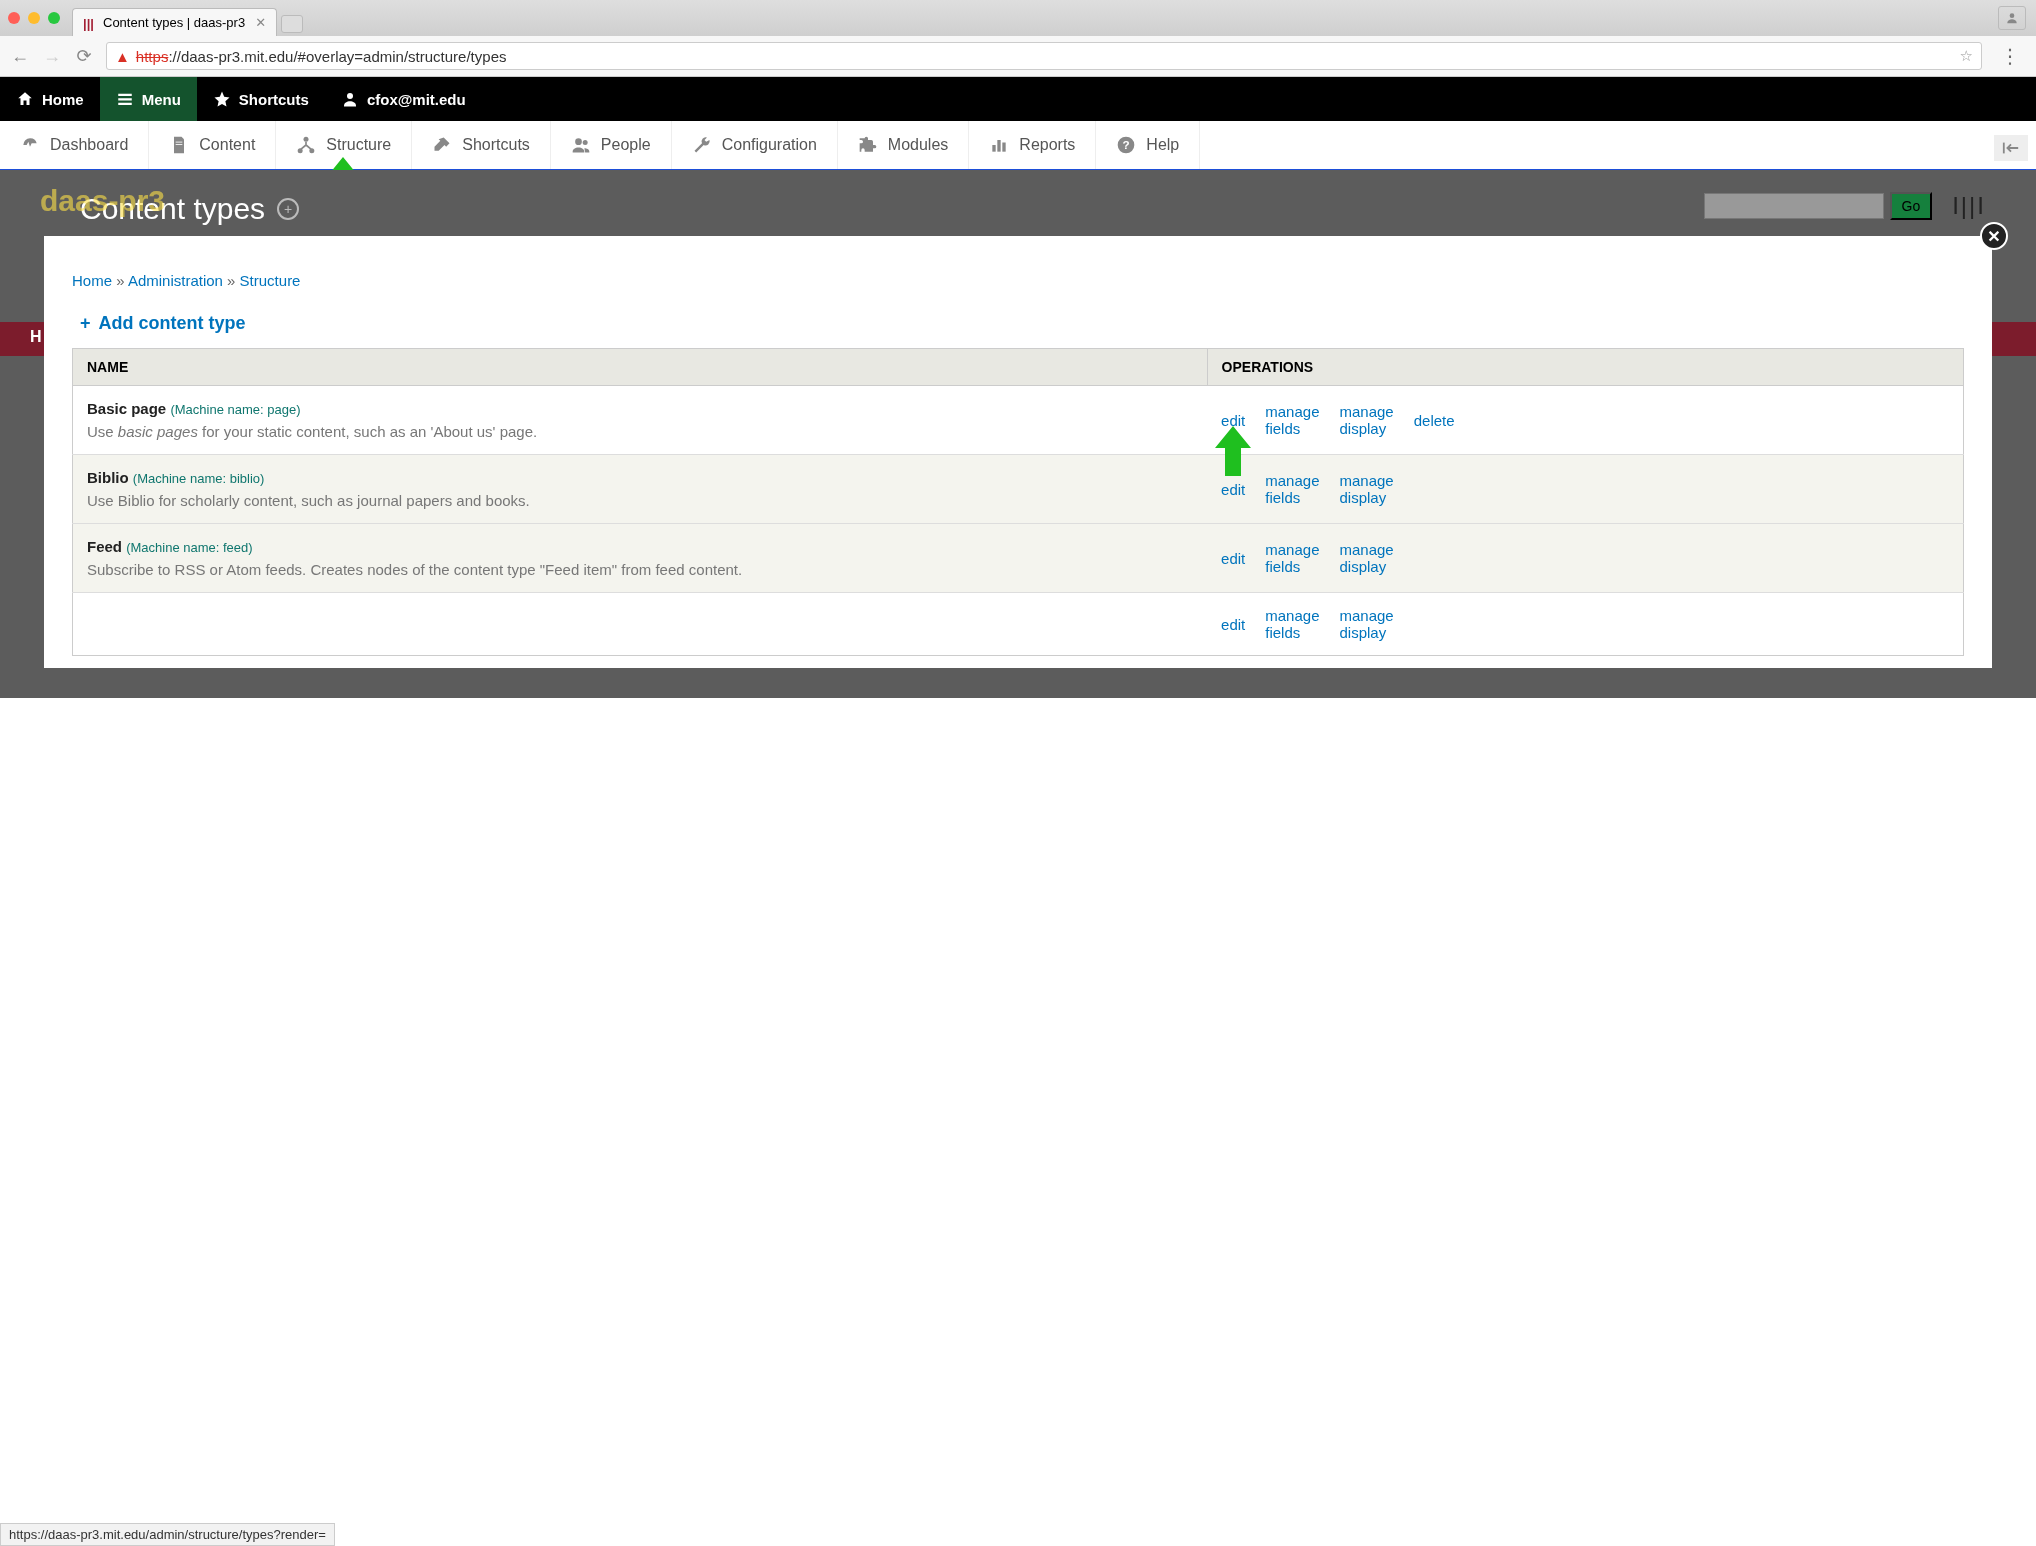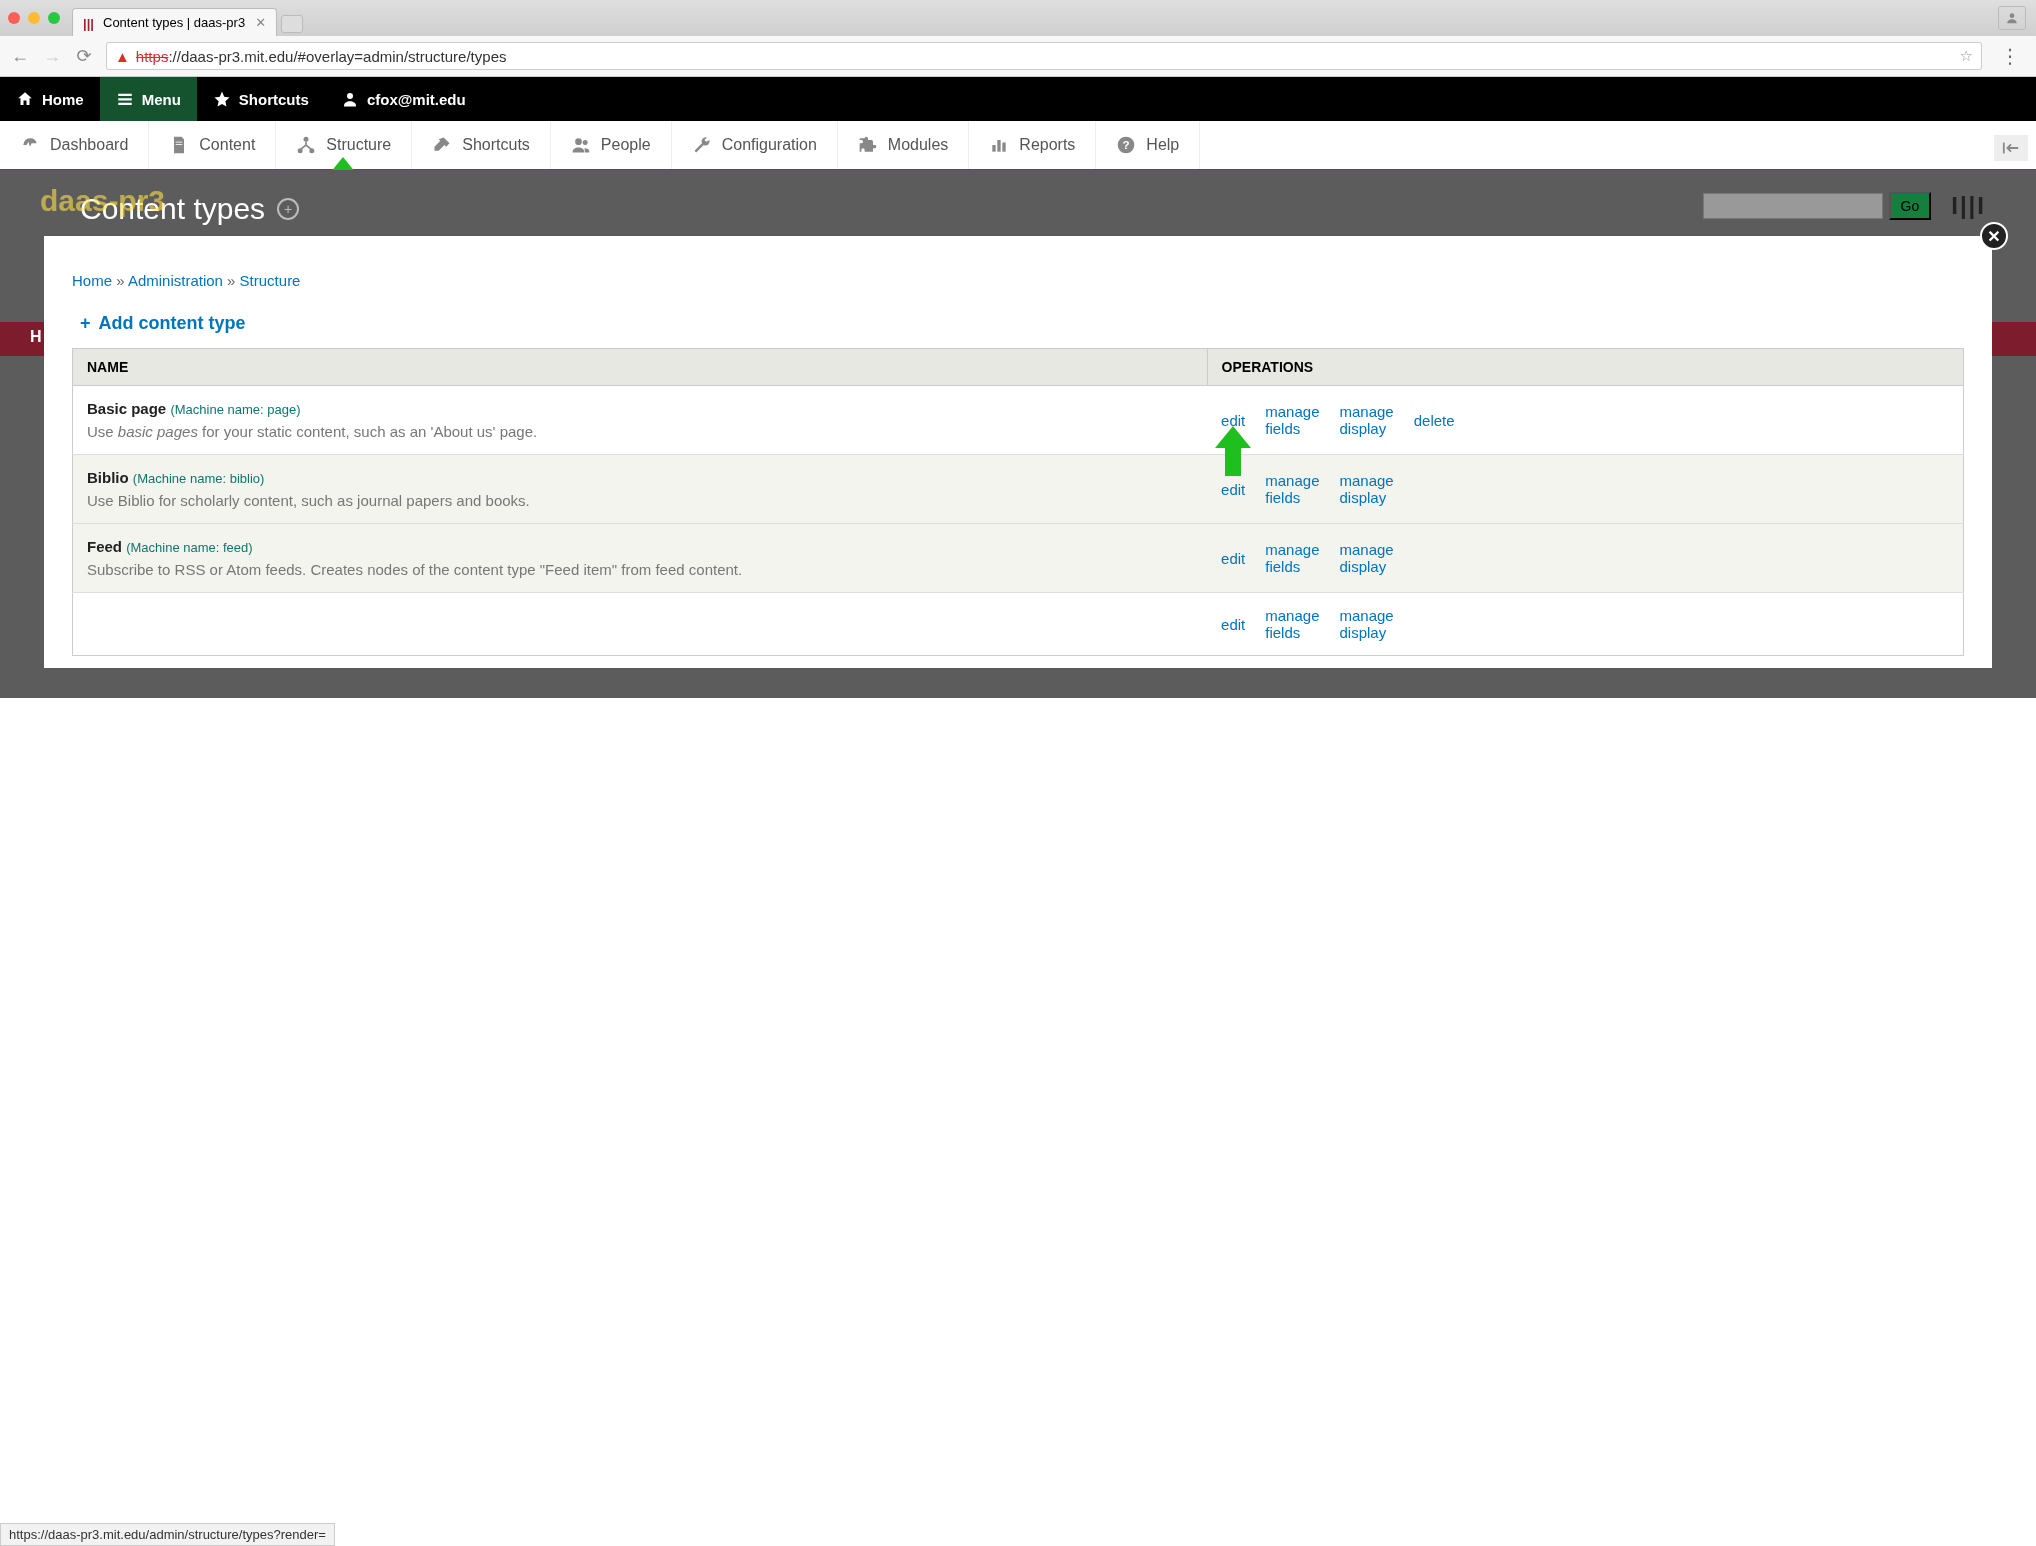--- a/index.html
+++ b/index.html
@@ -44,21 +44,21 @@
 
 
 .page-bg { background: #5c5c5c; position: relative; padding-bottom: 30px; }
 .page-header { display: flex; align-items: flex-start; padding: 22px 50px 10px; }
 .faded-title { position: absolute; left: 40px; top: 14px; color: #fde047; font-size: 30px; font-weight: bold; opacity: 0.6; }
 .page-title { color: #fff; font-size: 30px; font-weight: 500; margin-left: 30px; display: flex; align-items: center; gap: 12px; }
 .add-circle { width: 22px; height: 22px; border: 2px solid #bbb; border-radius: 50%; display: inline-flex; align-items: center; justify-content: center; font-size: 14px; color: #bbb; }
 .search-go { margin-left: auto; display: flex; gap: 6px; align-items: center; }
 .search-field { background: #999; border: 1px solid #777; width: 180px; height: 26px; }
 .go-btn { background: #15803d; padding: 4px 10px; font-size: 14px; }
-.logo-mit { margin-left: 14px; color: #222; font-weight: bold; font-size: 24px; letter-spacing: 2px; }
+.logo-mit { margin-left: 14px; color: #222; font-weight: normal; font-size: 24px; letter-spacing: 2px; }
 .maroon-band { position: absolute; left: 0; right: 0; top: 152px; height: 34px; background: #7c1c2c; z-index: 0; }
 .maroon-h { position: absolute; left: 30px; top: 158px; color: #fff; font-weight: bold; }
 
 
 .overlay { position: relative; z-index: 2; margin: 0 44px; background: #fff; padding: 20px 28px 12px; }
 .overlay-close { position: absolute; right: -16px; top: -14px; width: 28px; height: 28px; background: #222; color: #fff; border-radius: 50%; display: flex; align-items: center; justify-content: center; border: 2px solid #fff; font-weight: bold; cursor: pointer; }
 .breadcrumb { font-size: 15px; color: #666; margin-bottom: 24px; margin-top: 16px; }
 .breadcrumb a { color: #0074bd; text-decoration: none; }
 .add-link { color: #0074bd; font-size: 18px; font-weight: 600; margin-left: 8px; margin-bottom: 14px; display: inline-flex; align-items: center; gap: 8px; }
 .plus-blue { color: #0074bd; font-weight: bold; }

